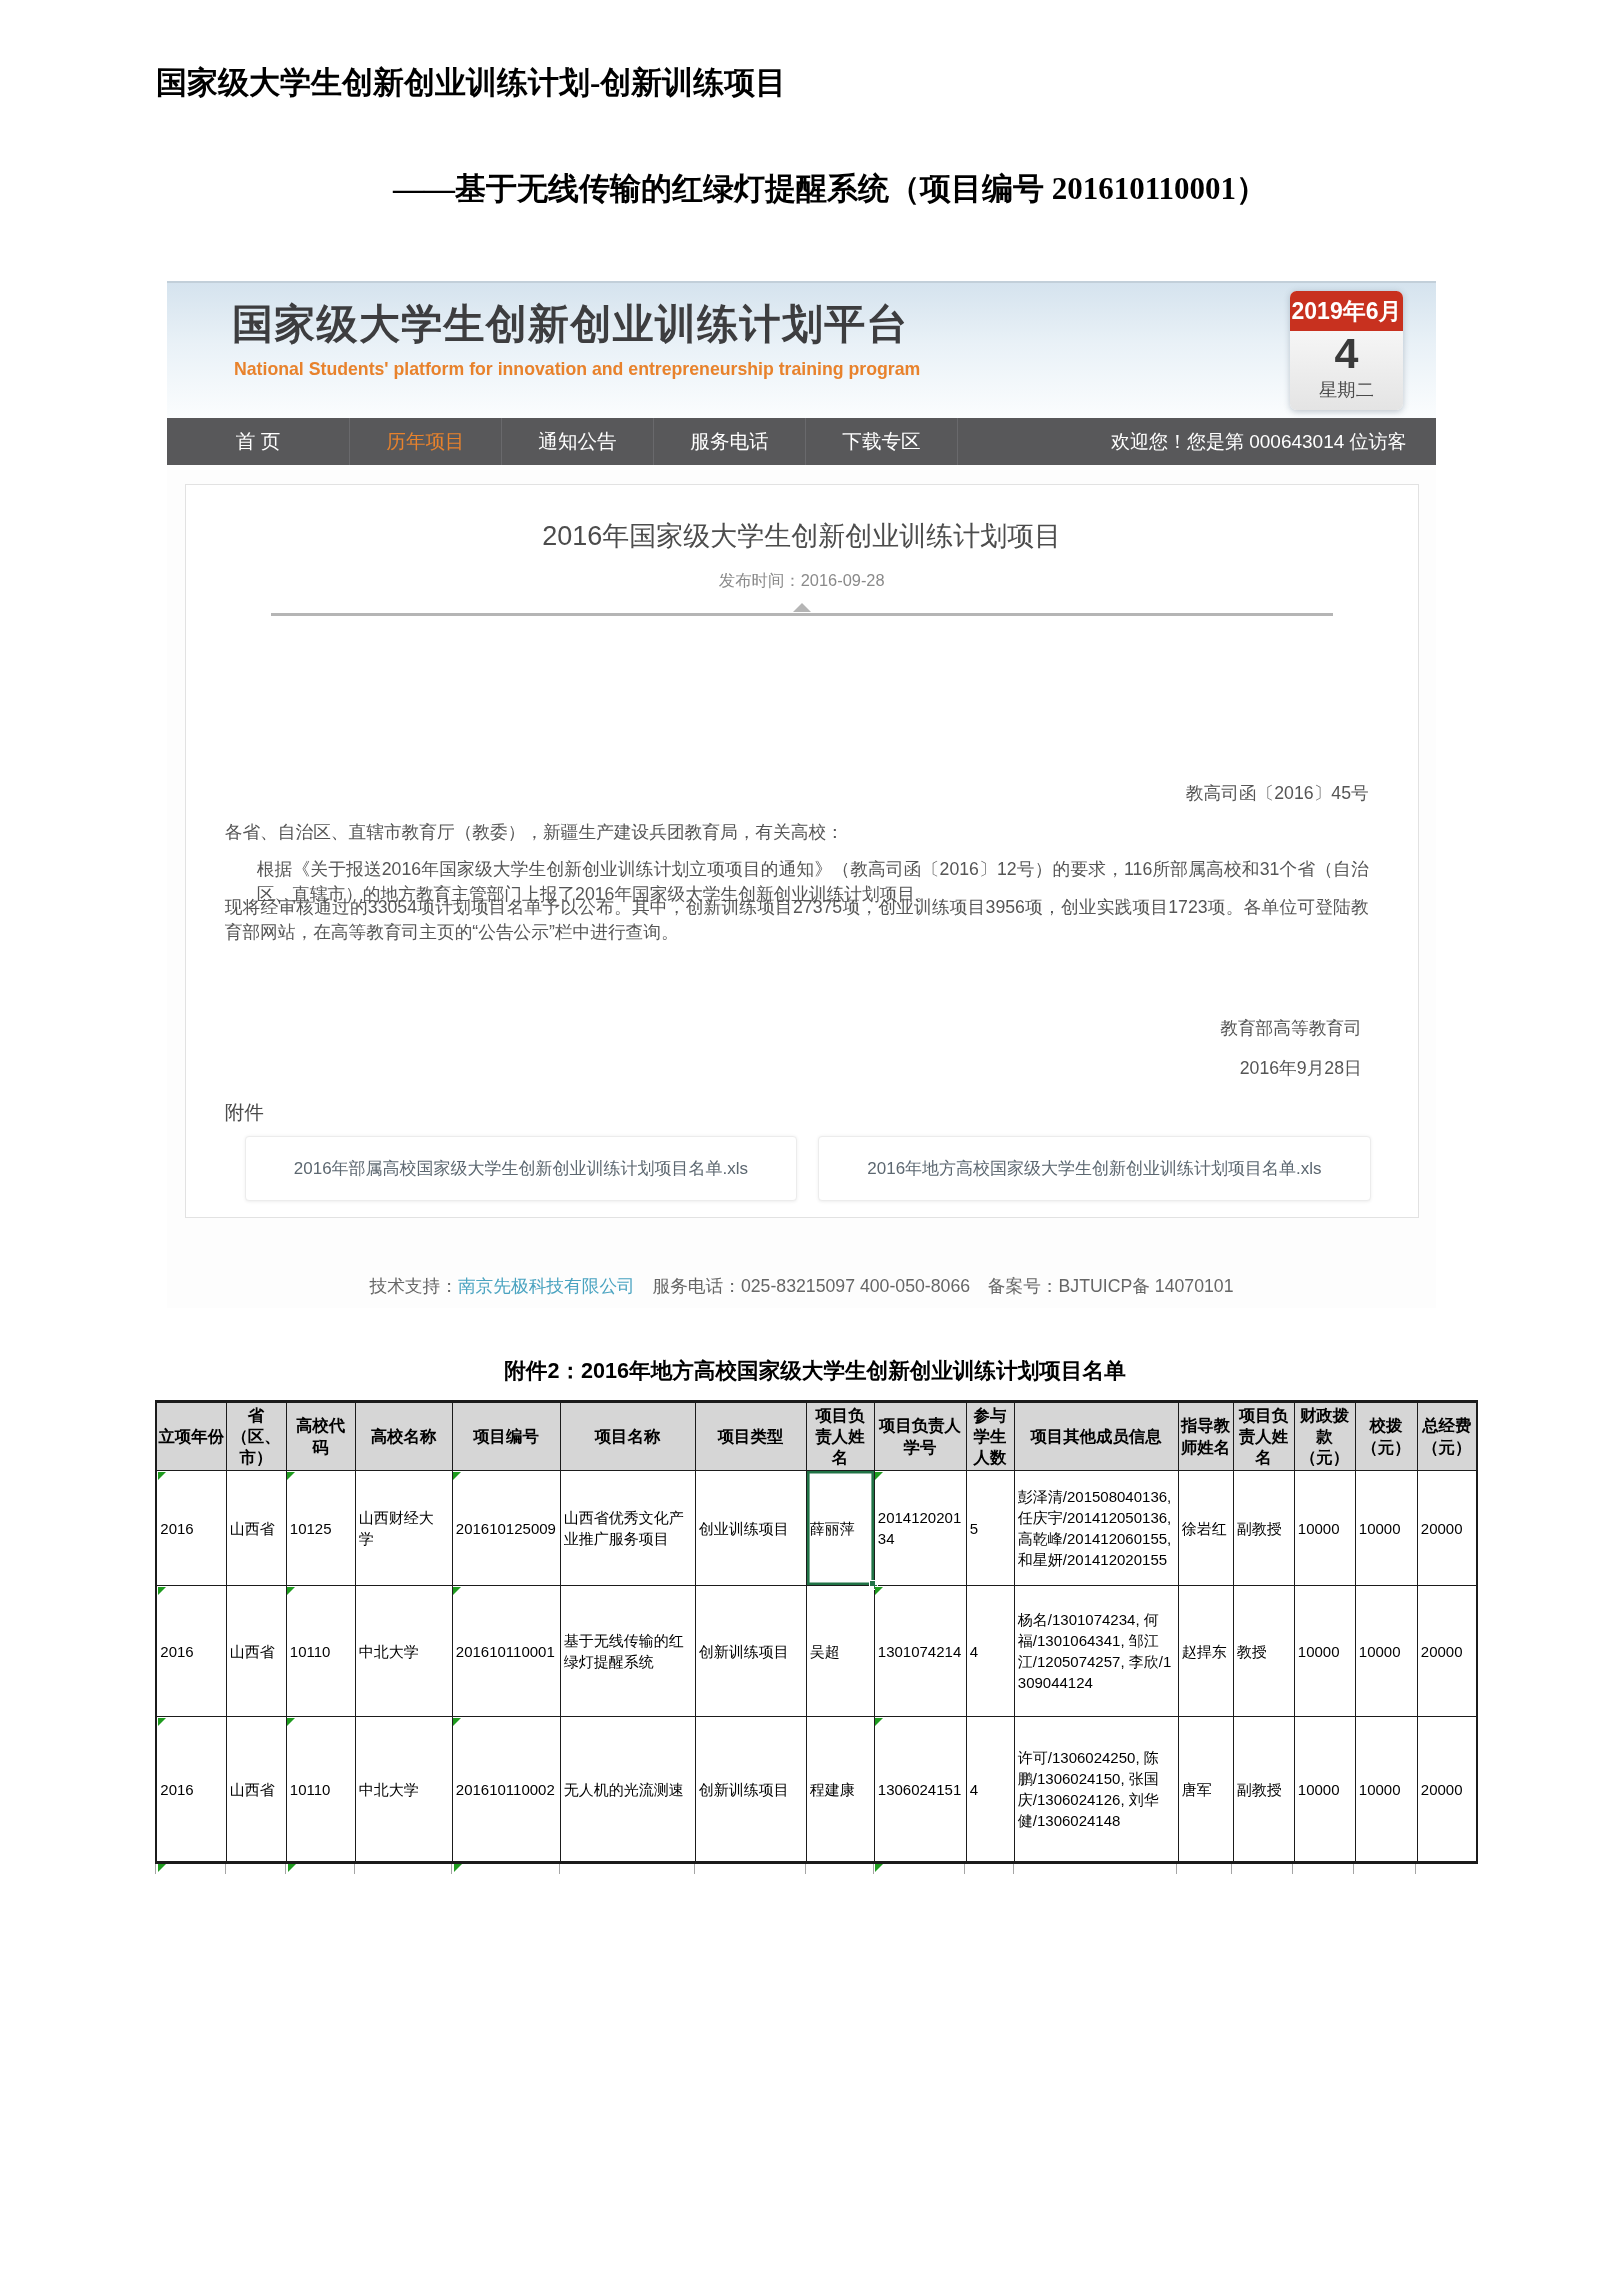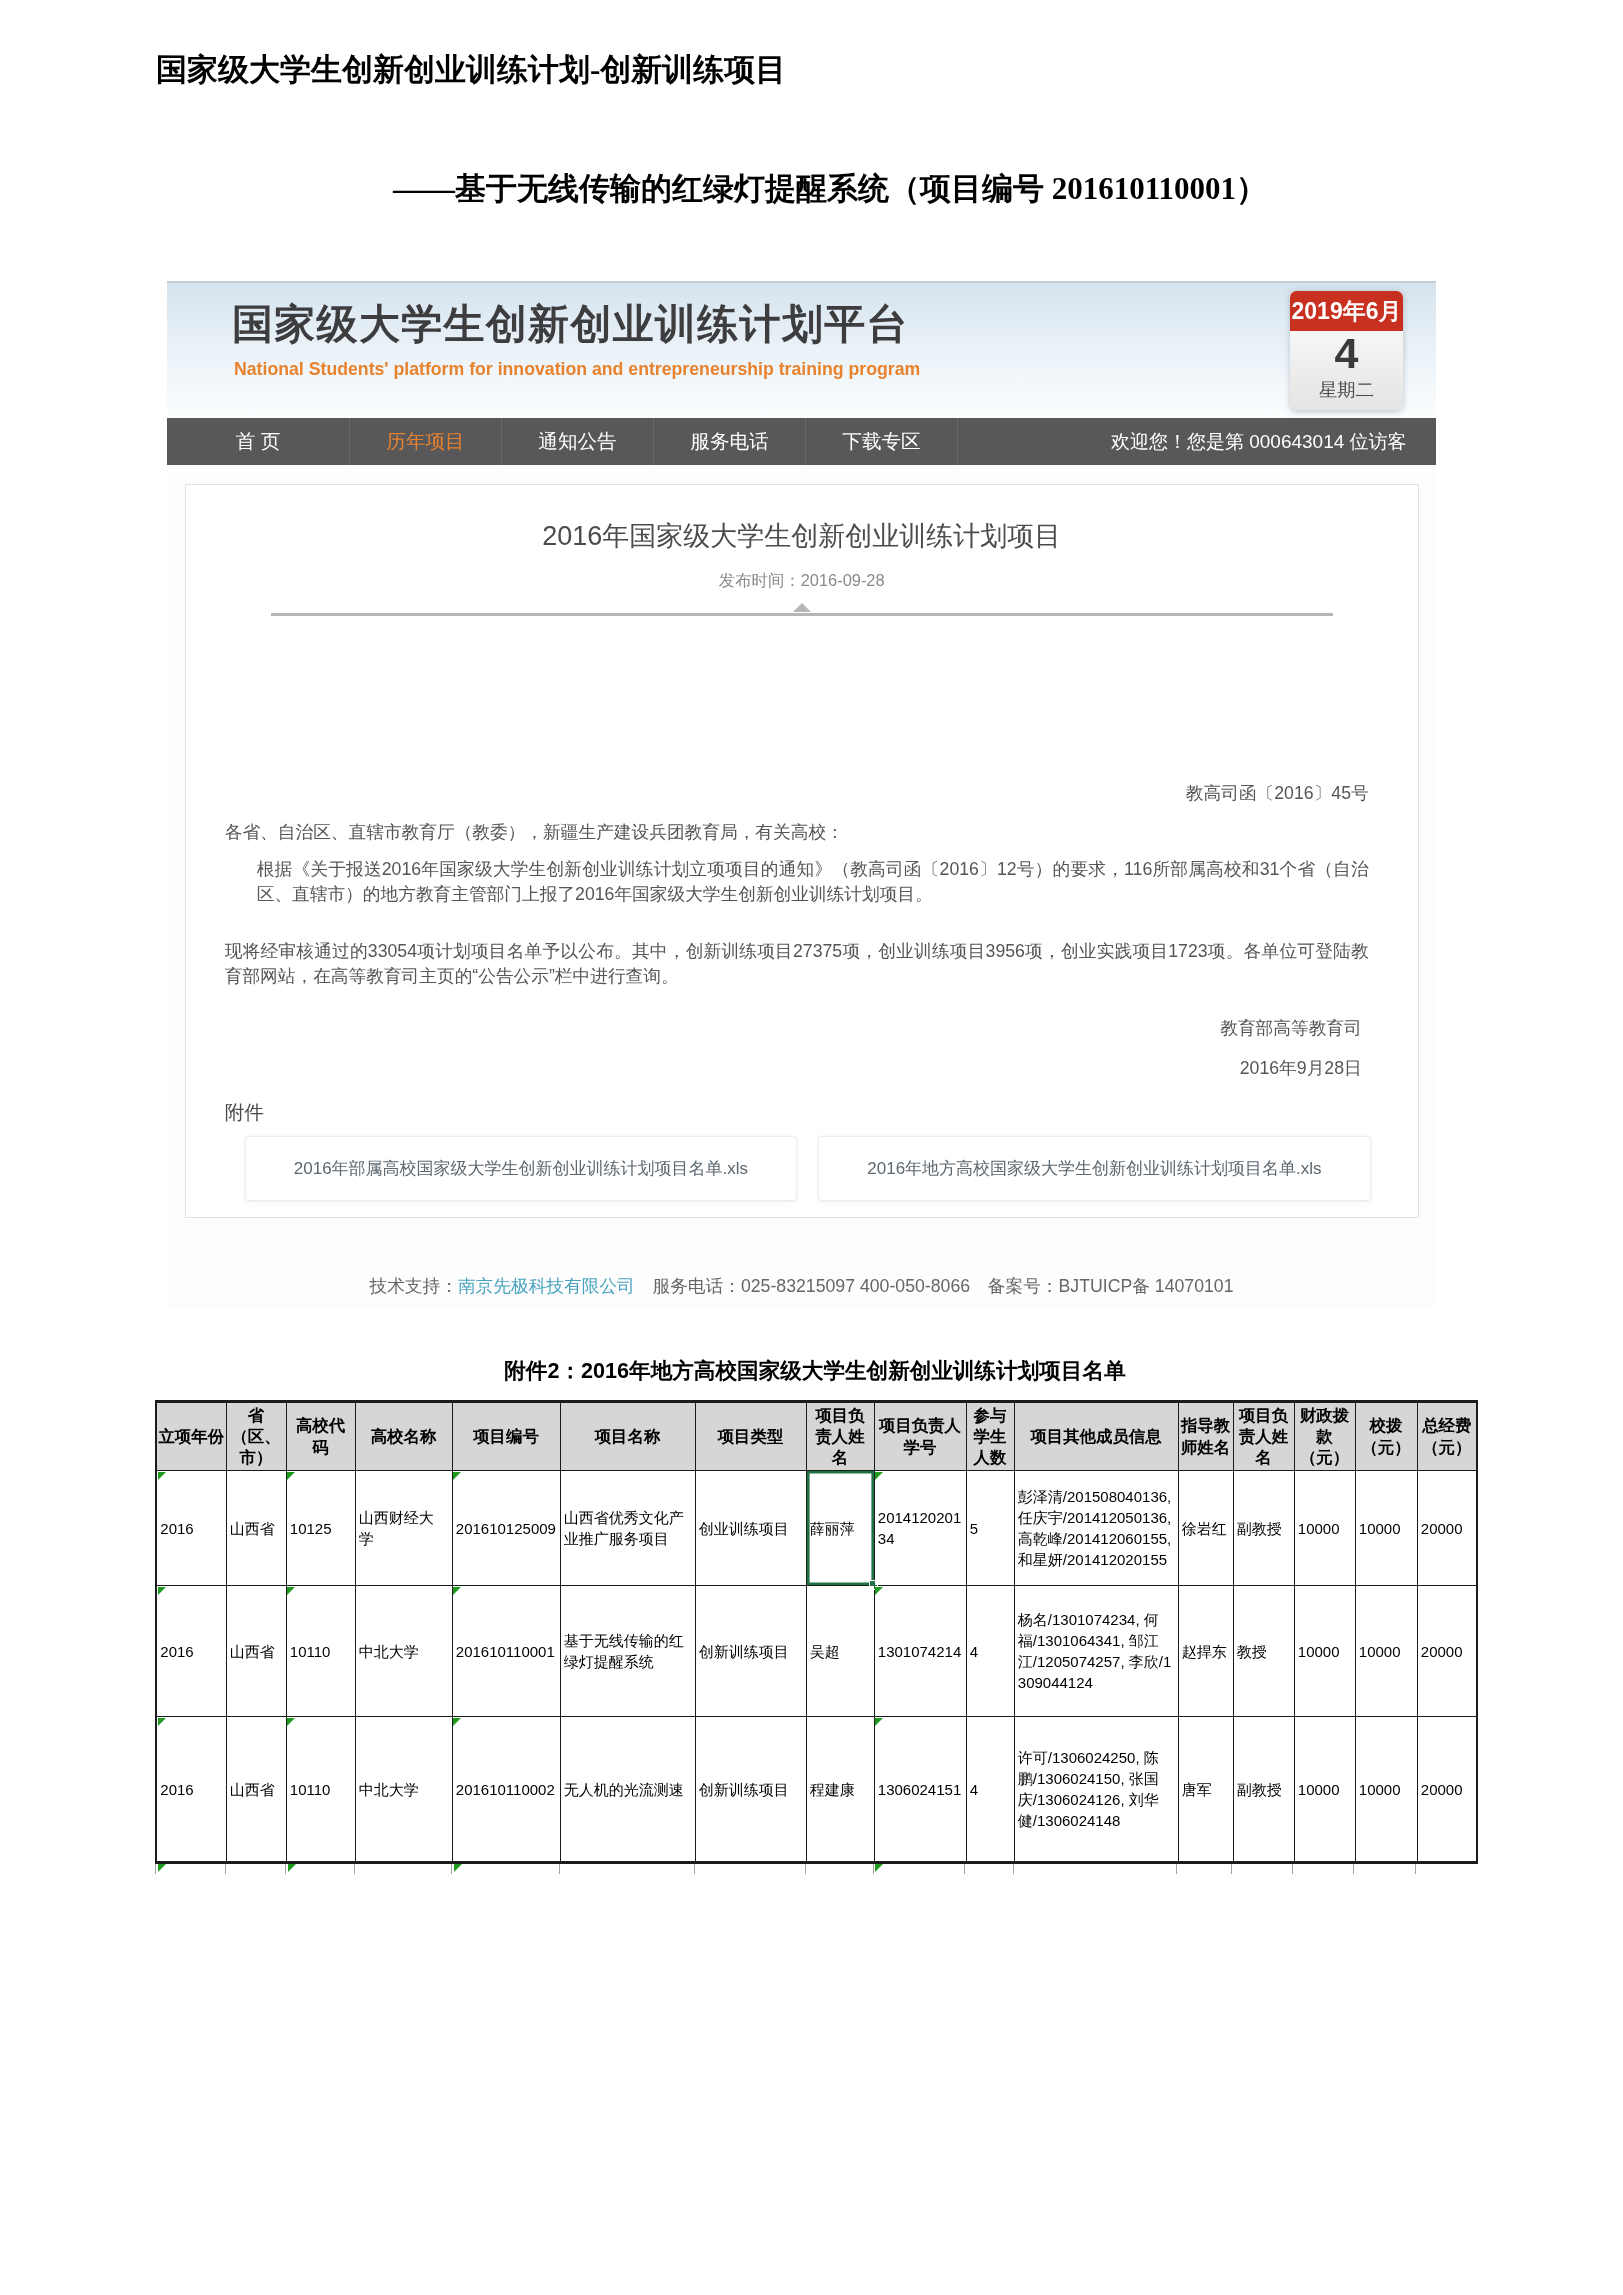--- a/index.html
+++ b/index.html
@@ -1,21 +1,21 @@
 <!DOCTYPE html>
 <html style="--accent-orange: #e8822c; --nav-bg: #58585a; --cal-red: #c8311f; --excel-green: #217346; --excel-green-bright: #1e9b1e; --link-blue: #4aa3c0; --table-header-bg: #d6d6d6;font-size:10.5px"><head>
 <meta charset="utf-8">
 <style>
   html,body{margin:0;padding:0;}
   body{
     width:1623px;height:2295px;background:#ffffff;position:relative;
     font-family:"Liberation Sans",sans-serif;color:#333;overflow:hidden;
   }
   
-  .doc-title{position:absolute;left:156px;top:49px;font-family:"Liberation Serif",serif;
+  .doc-title{position:absolute;left:156px;top:62px;font-family:"Liberation Serif",serif;
     font-weight:700;font-size:31px;color:#000;}
   .doc-subtitle{position:absolute;left:393px;top:168px;font-family:"Liberation Serif",serif;
     font-weight:700;font-size:31px;color:#000;}
 
   
   .site{position:absolute;left:167px;top:281px;width:1269px;height:1027px;background:#fdfdfd;}
   .site-header{position:absolute;top:0;left:0;width:100%;height:137px;
     background:linear-gradient(180deg,#d5e3ee 0%,#e9f1f7 45%,#fbfdfe 100%);
     border-top:2px solid #c2cfd9;box-sizing:border-box;}
   .logo-cn{position:absolute;left:65px;top:14.4px;font-size:41px;font-weight:700;color:#3d3d3f;letter-spacing:1.3px;}
@@ -37,21 +37,21 @@
   .panel{position:absolute;left:17.7px;top:203px;width:1234px;height:734px;background:#fff;
     border:1.3px solid #e2e2e2;box-sizing:border-box;}
   .panel-title{position:absolute;top:33px;width:100%;text-align:center;font-size:27px;color:#4c4c4c;}
   .panel-pub{position:absolute;top:85px;width:100%;text-align:center;font-size:16.4px;color:#8a8a8a;}
   .panel-divider{position:absolute;top:128px;left:85px;right:85px;height:2.6px;background:#b5b5b5;}
   .panel-divider .tri{position:absolute;left:50%;top:-9.8px;margin-left:-9.2px;width:0;height:0;
     border-left:9.2px solid transparent;border-right:9.2px solid transparent;border-bottom:9.8px solid #b5b5b5;}
   .notice-title{position:absolute;top:207px;width:100%;text-align:center;font-size:27px;color:#3c3c3c;line-height:38px;}
   .ref-no{position:absolute;top:296px;right:49px;font-size:17.7px;color:#555;}
   .para{position:absolute;left:39px;right:49px;font-size:17.7px;color:#555;line-height:25px;text-align:justify;}
-  .para1{top:335px;} .para2{top:372px;margin-left:32px;} .para3{top:454px;}
+  .para1{top:335px;} .para2{top:372px;margin-left:32px;} .para3{top:410px;}
   .sign{position:absolute;top:531px;right:56px;font-size:17.7px;color:#555;}
   .sdate{position:absolute;top:571px;right:56px;font-size:17.7px;color:#555;}
   .attach-label{position:absolute;top:614px;left:39px;font-size:19.6px;color:#4a4a4a;}
   .attach-row{position:absolute;top:651px;left:47px;right:47px;display:flex;gap:21px;padding-left:12px;}
   .attach-box{flex:1;height:63px;border:1.3px solid #ececec;border-radius:3.9px;background:#fff;
     box-shadow:0 0.7px 3.3px rgba(0,0,0,.07);display:flex;align-items:center;justify-content:center;
     font-size:17px;color:#5c6770;cursor:pointer;}
   .site-footer{position:absolute;top:993px;width:100%;text-align:center;font-size:17.7px;color:#666;}
   .site-footer .company{color:var(--link-blue,#4aa3c0);cursor:pointer;}
 

